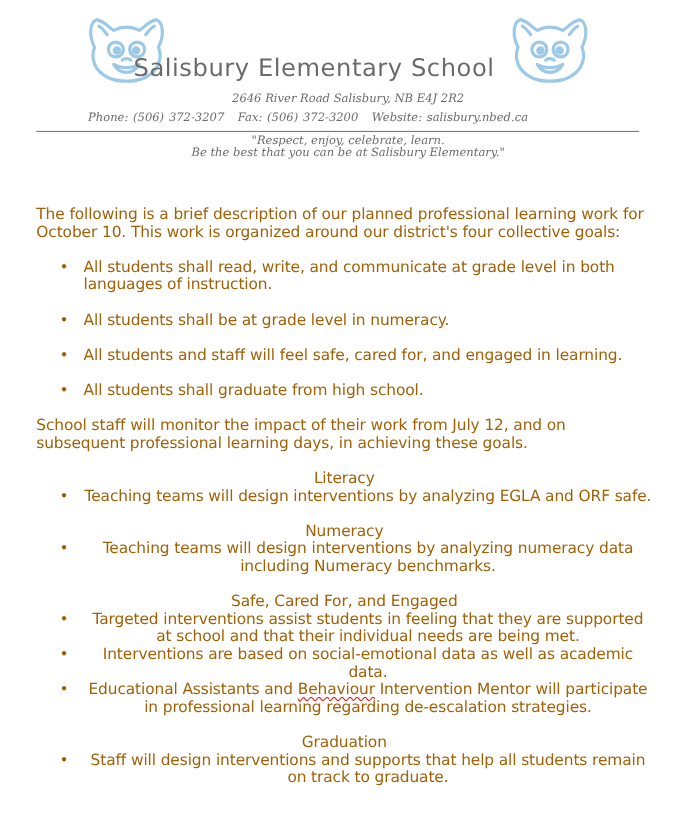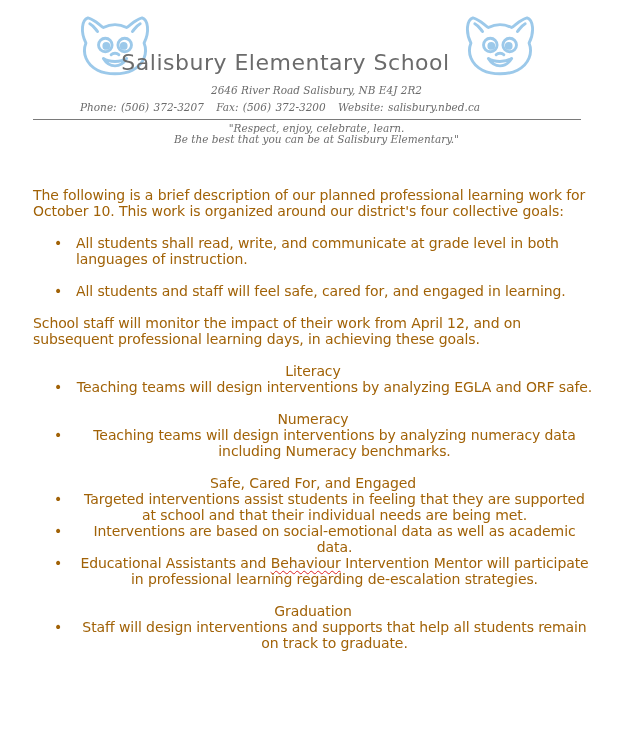--- a/index.html
+++ b/index.html
@@ -77,24 +77,26 @@
   <div class="rule"></div>
   <div class="motto l1">"Respect, enjoy, celebrate, learn.</div>
   <div class="motto l2">Be the best that you can be at Salisbury Elementary."</div>
 </div>
 
 <div class="body">
   <p class="para">The following is a brief description of our planned professional learning work for October 10. This work is organized around our district's four collective goals:</p>
 
   <ul class="goals">
     <li>All students shall read, write, and communicate at grade level in both languages of instruction.</li>
+    <li>All students shall be at grade level in numeracy.</li>
     <li>All students and staff will feel safe, cared for, and engaged in learning.</li>
+    <li>All students shall graduate from high school.</li>
   </ul>
 
-  <p class="para monitor">School staff will monitor the impact of their work from April 12, and on subsequent professional learning days, in achieving these goals.</p>
+  <p class="para monitor">School staff will monitor the impact of their work from July 12, and on subsequent professional learning days, in achieving these goals.</p>
 
   <div class="section">
     <p class="section-title">Literacy</p>
     <ul class="items">
       <li>Teaching teams will design interventions by analyzing EGLA and ORF safe.</li>
     </ul>
   </div>
 
   <div class="section">
     <p class="section-title">Numeracy</p>

